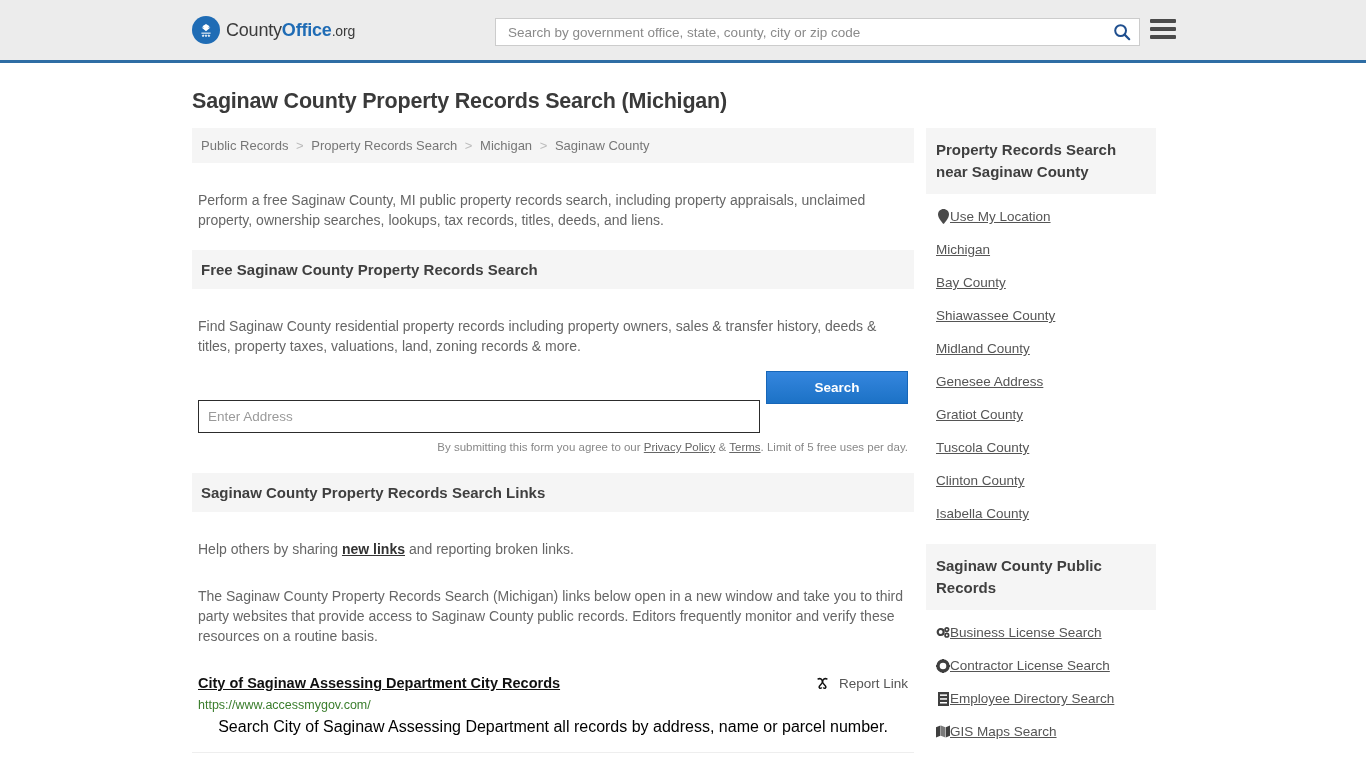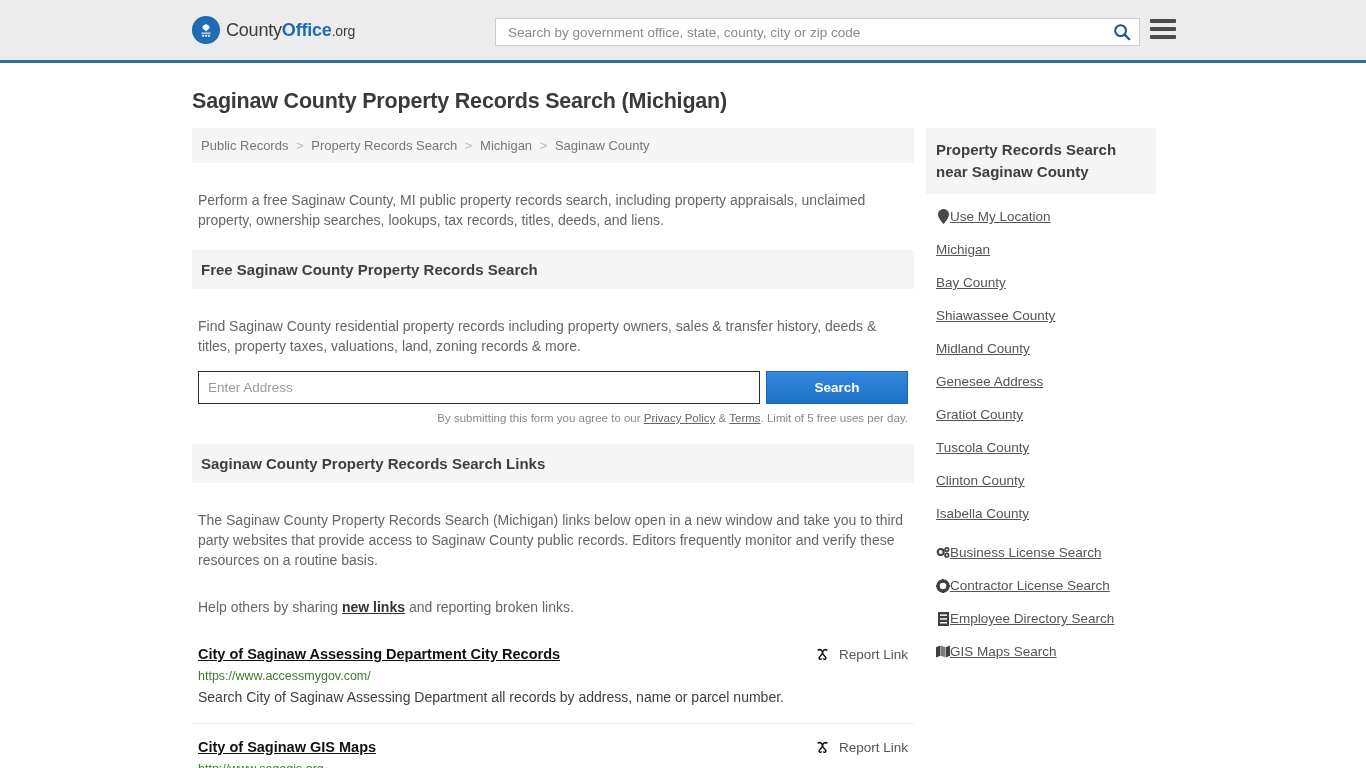--- a/index.html
+++ b/index.html
@@ -152,20 +152,21 @@
   }
   .addr-input {
     flex: 1;
     height: 33px;
     border: 1px solid #2c2c2c;
     padding: 0 9px;
     font-size: 13.5px;
     font-family: "Liberation Sans", sans-serif;
     outline: none;
     color: #333;
+    margin-top: 29px;
   }
   .addr-input::placeholder { color: #9a9a9a; }
   .addr-submit {
     width: 142px;
     height: 33px;
     border: 1px solid #1766b8;
     background: linear-gradient(#3586de, #1c72c6);
     color: #fff;
     font-size: 13.5px;
     font-weight: bold;
@@ -193,24 +194,25 @@
     color: #111;
     text-decoration: underline;
     display: inline-block;
   }
   .result-url {
     font-size: 12.5px;
     color: #3a7d2c;
     margin-top: 6px;
   }
   .result-desc {
-    font-size: 14px;
-    color: #404040;
+    font-size: 16px;
+    color: #000000;
     margin-top: 5px;
     line-height: 19px;
+    text-align: center;
   }
   .report-link {
     position: absolute;
     right: 6px;
     top: 15px;
     display: flex;
     align-items: center;
     gap: 8px;
     font-size: 13.5px;
     color: #555;
@@ -305,24 +307,24 @@
       <div class="addr-form">
         <input class="addr-input" type="text" placeholder="Enter Address" style="">
         <button class="addr-submit">Search</button>
       </div>
 
       <div class="form-note">
         <span>By submitting this form you agree to our </span><a href="#">Privacy Policy</a><span> &amp; </span><a href="#">Terms</a><span>. Limit of 5 free uses per day.</span>
       </div>
 
       <div class="section-bar">Saginaw County Property Records Search Links</div>
-      <p class="section-body">The Saginaw County Property Records Search (Michigan) links below open in a new window and take you to third party websites that provide access to Saginaw County public records. Editors frequently monitor and verify these resources on a routine basis.</p>
       <p class="section-body" style="margin-top:14px;">
         <span>Help others by sharing </span><a href="#" style="color:#333;font-weight:bold;">new links</a><span> and reporting broken links.</span>
       </p>
+      <p class="section-body">The Saginaw County Property Records Search (Michigan) links below open in a new window and take you to third party websites that provide access to Saginaw County public records. Editors frequently monitor and verify these resources on a routine basis.</p>
 
       <div class="result">
         <a class="result-title" href="#">City of Saginaw Assessing Department City Records</a>
         <div class="report-link">
           <svg width="17" height="17" viewBox="0 0 17 17">
             <path d="M3 3 L14 14 M14 3 L3 14" stroke="#111" stroke-width="1.6" fill="none" opacity="0"></path>
             <path d="M4.1 4.0 c2.3-1.1 4.6 0.6 4.3 3.0 c-0.25 2.0 -2.3 2.6 -3.1 4.4 c-0.7 1.6 0.9 2.4 2.1 1.6" stroke="#111" stroke-width="1.5" fill="none" stroke-linecap="round"></path>
             <path d="M12.9 4.0 c-2.3-1.1 -4.6 0.6 -4.3 3.0 c0.25 2.0 2.3 2.6 3.1 4.4 c0.7 1.6 -0.9 2.4 -2.1 1.6" stroke="#111" stroke-width="1.5" fill="none" stroke-linecap="round"></path>
           </svg>
           <span>Report Link</span>
@@ -382,20 +384,21 @@
           <a href="#">Tuscola County</a>
         </div>
         <div class="side-item">
           <a href="#">Clinton County</a>
         </div>
         <div class="side-item">
           <a href="#">Isabella County</a>
         </div>
       </div>
 
+      <div class="side-bar-head" style="margin-top:14px;">Saginaw County Public Records</div>
       <div class="side-list">
 
         <div class="side-item">
           <span class="side-ico">
             <svg width="15" height="13" viewBox="0 0 15 13">
               <circle cx="5" cy="6" r="3.2" fill="none" stroke="#3f3f3f" stroke-width="2.3"></circle>
               <circle cx="11.6" cy="3.4" r="1.9" fill="none" stroke="#3f3f3f" stroke-width="1.8"></circle>
               <circle cx="11.6" cy="9.4" r="1.9" fill="none" stroke="#3f3f3f" stroke-width="1.8"></circle>
             </svg>
           </span>

